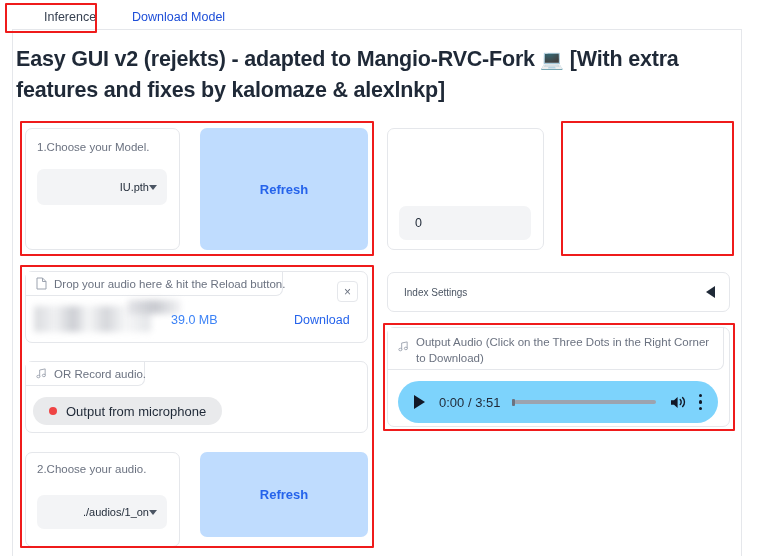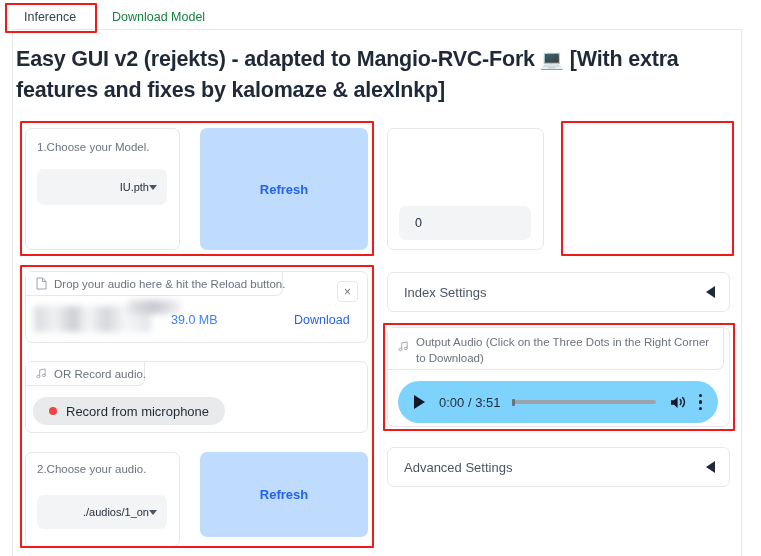--- a/index.html
+++ b/index.html
@@ -39,23 +39,24 @@
     top: 0;
     height: 25px;
     line-height: 25px;
     font-size: 12.5px;
     color: #374151;
     white-space: nowrap;
     background: transparent;
     border: none;
     font-family: "Liberation Sans", sans-serif;
     padding: 0;
+    margin-left: 20px;
   }
   .tab-inference { left: 12px; color: #374151; }
-  .tab-download  { left: 100px; color: #15803d; }
+  .tab-download  { left: 100px; color: #1d4ed8; }
 
   
   .title {
     position: absolute;
     left: 16px; top: 44px;
     width: 700px;
     font-size: 21.5px;
     font-weight: bold;
     color: #1f2937;
     line-height: 1.42;
@@ -209,21 +210,21 @@
   
   .accordion {
     position: absolute;
     background: #ffffff;
     border: 1px solid #e5e7eb;
     border-radius: 7px;
     display: flex;
     align-items: center;
     justify-content: space-between;
     padding: 0 14px 0 16px;
-    font-size: 13px;
+    font-size: 10px;
     color: #4b5563;
     cursor: pointer;
   }
   .tri-left {
     width: 0; height: 0;
     border-top: 6px solid transparent;
     border-bottom: 6px solid transparent;
     border-right: 9px solid #1f2937;
     flex: none;
   }
@@ -333,21 +334,21 @@
       <svg width="11" height="11" viewBox="0 0 12 12" fill="none">
         <path d="M4 9.2V2.2l6-1.2v7" stroke="#9ca3af" stroke-width="1" fill="none" stroke-linejoin="round"></path>
         <ellipse cx="2.6" cy="9.3" rx="1.7" ry="1.4" stroke="#9ca3af" stroke-width="1" fill="none"></ellipse>
         <ellipse cx="8.6" cy="8.1" rx="1.7" ry="1.4" stroke="#9ca3af" stroke-width="1" fill="none"></ellipse>
       </svg>
     </span>
     <span>OR Record audio.</span>
   </div>
   <button class="recbtn" style="left:33px; top:397px; height:28px;">
     <span class="recdot"></span>
-    <span>Record from microphone</span>
+    <span>Output from microphone</span>
   </button>
 
   <div class="card" style="left:25px; top:452px; width:155px; height:95px;">
   </div>
   <div class="lbl" style="left:37px; top:463px;">2.Choose your audio.</div>
   <div class="dropdown" style="left:37px; top:495px; width:130px; height:34px; padding-left:14px;">
     <span>./audios/1_on</span>
     <span class="caret"></span>
   </div>
   <button class="bluebtn" style="left:200px; top:452px; width:168px; height:85px;">Refresh</button>
@@ -380,24 +381,20 @@
         <path d="M12.6 2.6c2.5 2 2.5 7 0 9" stroke="#111827" stroke-width="1.4" stroke-linecap="round" fill="none"></path>
       </svg>
     </span>
     <span class="kebab">
       <i></i>
         <i></i>
         <i></i>
     </span>
   </div>
 
-  <div class="accordion" style="left:387px; top:447px; width:343px; height:40px;">
-    <span>Advanced Settings</span>
-    <span class="tri-left"></span>
-  </div>
 
   <div class="redbox" style="left:5px;  top:3px;   width:92px;  height:30px;"></div>
   <div class="redbox" style="left:20px; top:121px; width:354px; height:135px;"></div>
   <div class="redbox" style="left:561px;top:121px; width:173px; height:135px;"></div>
   <div class="redbox" style="left:20px; top:265px; width:354px; height:283px;"></div>
   <div class="redbox" style="left:383px;top:323px; width:352px; height:108px;"></div>
 
 </div>
 
 </body></html>

